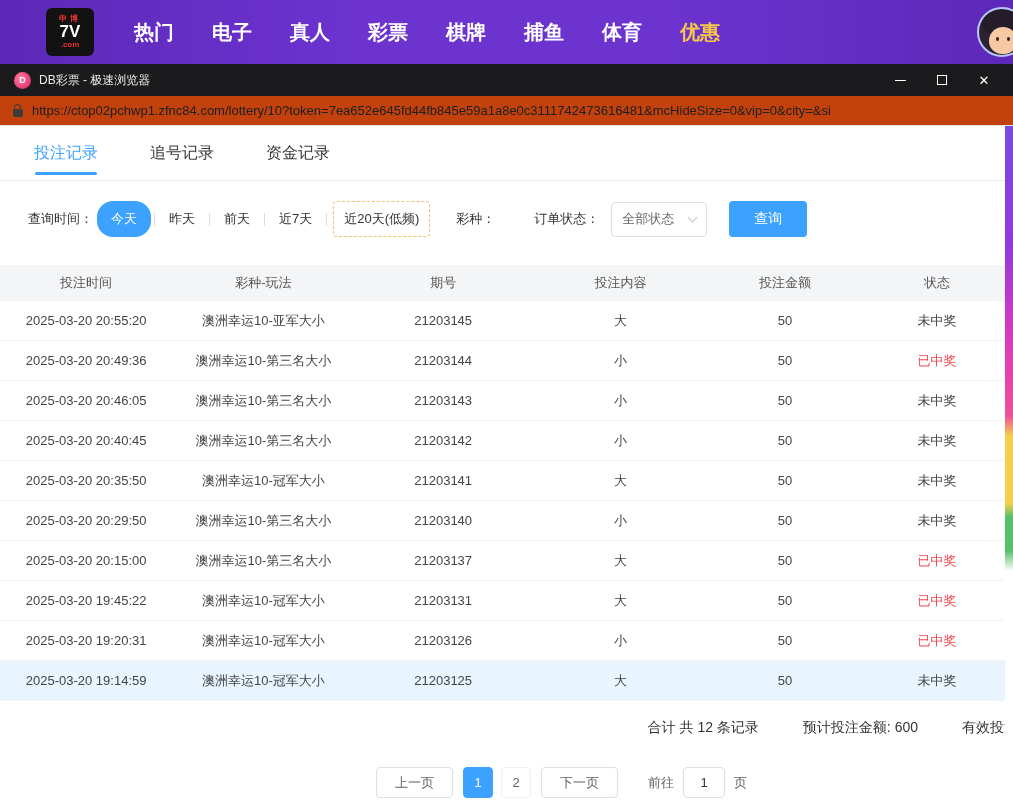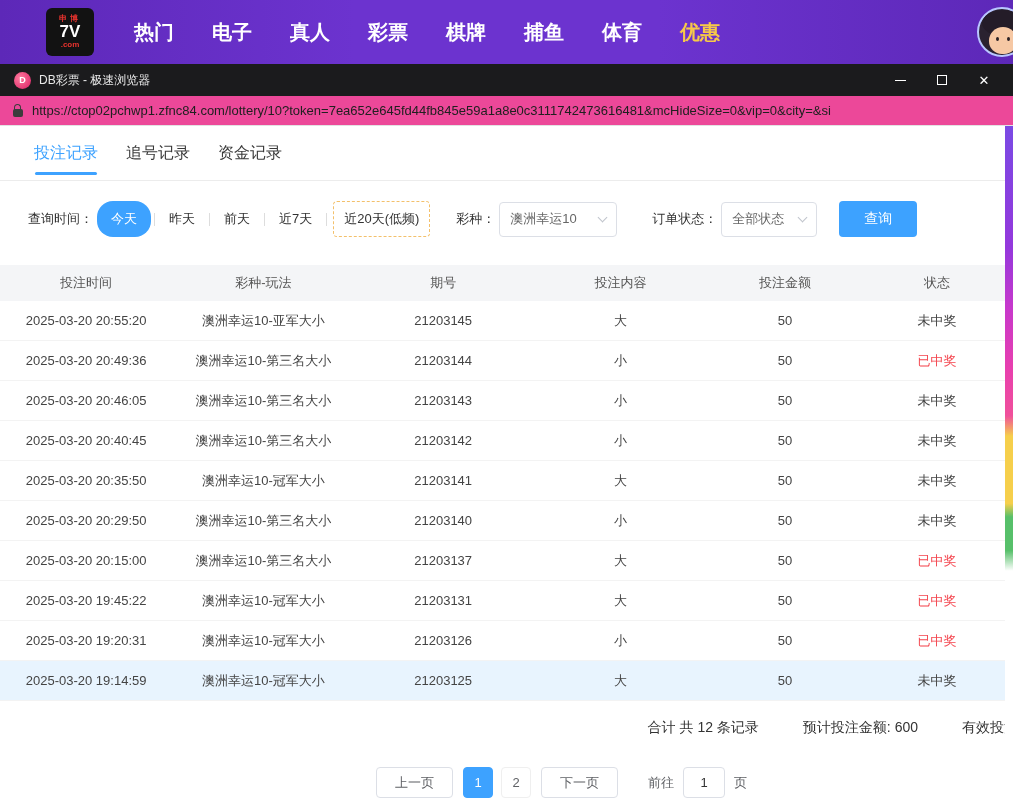--- a/index.html
+++ b/index.html
@@ -49,52 +49,52 @@
   }
   .win-title { font-size:12px; }
   .win-controls { margin-left:auto; display:flex; align-items:center; gap:28px; padding-right:8px; }
   .ctrl { cursor:pointer; display:flex; align-items:center; justify-content:center; width:14px; height:14px; }
   .min-glyph { display:block; width:11px; height:0; border-bottom:1.5px solid #fff; }
   .max-glyph { display:block; width:10px; height:10px; border:1.2px solid #fff; }
   .close-glyph { color:#fff; font-size:13px; line-height:1; }
 
   
   .addressbar {
-    height:30px; background:#ec4899; border-bottom:1px solid #e2e2e2;
+    height:30px; background:#c2410c; border-bottom:1px solid #e2e2e2;
     display:flex; align-items:center; padding:0 13px; gap:9px;
   }
   .lock { position:relative; width:10px; height:8px; background:#3c3c3c; border-radius:2px; margin-top:4px; flex:0 0 auto; }
   .lock:before {
     content:''; position:absolute; top:-5px; left:1px; width:5px; height:5px;
     border:1.5px solid #3c3c3c; border-bottom:none; border-radius:4px 4px 0 0;
   }
   .url { font-size:13px; color:#202020; white-space:nowrap; overflow:hidden; }
 
   
-  .tabbar { display:flex; gap:28px; padding-left:34px; height:55px; align-items:center; border-bottom:1px solid #ececec; }
+  .tabbar { display:flex; gap:52px; padding-left:34px; height:55px; align-items:center; border-bottom:1px solid #ececec; }
   .tab { font-size:16px; color:#3a3a3a; height:55px; display:flex; align-items:center; position:relative; cursor:pointer; }
   .tab.active { color:#3da2ff; }
   .tab.active:after { content:''; position:absolute; left:1px; right:1px; bottom:6px; height:3px; background:#3da2ff; border-radius:2px; }
 
   
   .filters { display:flex; align-items:center; padding:20px 0 16px 28px; font-size:13px; color:#333; }
   .filter-label { margin-right:4px; white-space:nowrap; }
   .time-group { display:flex; align-items:center; }
   .time-sep { width:1px; height:13px; background:#ddd; margin:0 3px; }
   .time-opt { padding:9px 11px; cursor:pointer; white-space:nowrap; color:#333; }
   .time-opt.active { background:#3da2ff; color:#fff; border-radius:16px; padding:9px 14px; }
   .time-opt.dashed { border:1px dashed #f3c06b; border-radius:4px; padding:8px 10px; margin-left:3px; }
   .lab-lottery { margin-left:26px; }
   .lab-status { margin-left:35px; }
   .select-box {
     display:flex; align-items:center; justify-content:space-between;
     border:1px solid #dcdfe6; border-radius:4px; height:35px; padding:0 10px;
     color:#666; min-width:118px; cursor:pointer; background:#fff;
   }
-  .select-box.small { min-width:96px; }
+  .select-box.small { min-width:96px;margin-left:8px; }
   .chev { width:7px; height:7px; border-right:1.5px solid #c0c4cc; border-bottom:1.5px solid #c0c4cc; transform:rotate(45deg); margin:-4px 0 0 10px; }
   .search-btn {
     background:#3da2ff; color:#fff; border:none; border-radius:4px;
     height:36px; padding:0 25px; font-size:14px; margin-left:22px; cursor:pointer;
     font-family:"Liberation Sans", sans-serif;
   }
 
   
   .table { margin-top:12px; }
   .thead { display:flex; background:#f4f5f7; height:36px; align-items:center; color:#555; font-size:13px; }
@@ -198,24 +198,20 @@
         <span class="time-sep"></span>
         <span class="time-opt">昨天</span>
         <span class="time-sep"></span>
         <span class="time-opt">前天</span>
         <span class="time-sep"></span>
         <span class="time-opt">近7天</span>
         <span class="time-sep"></span>
         <span class="time-opt dashed">近20天(低频)</span>
       </div>
     <span class="filter-label lab-lottery">彩种：</span>
-    <div class="select-box">
-      <span>澳洲幸运10</span>
-      <span class="chev"></span>
-    </div>
     <span class="filter-label lab-status">订单状态：</span>
     <div class="select-box small">
       <span>全部状态</span>
       <span class="chev"></span>
     </div>
     <button class="search-btn">查询</button>
   </div>
 
   <div class="table">
     <div class="thead">

